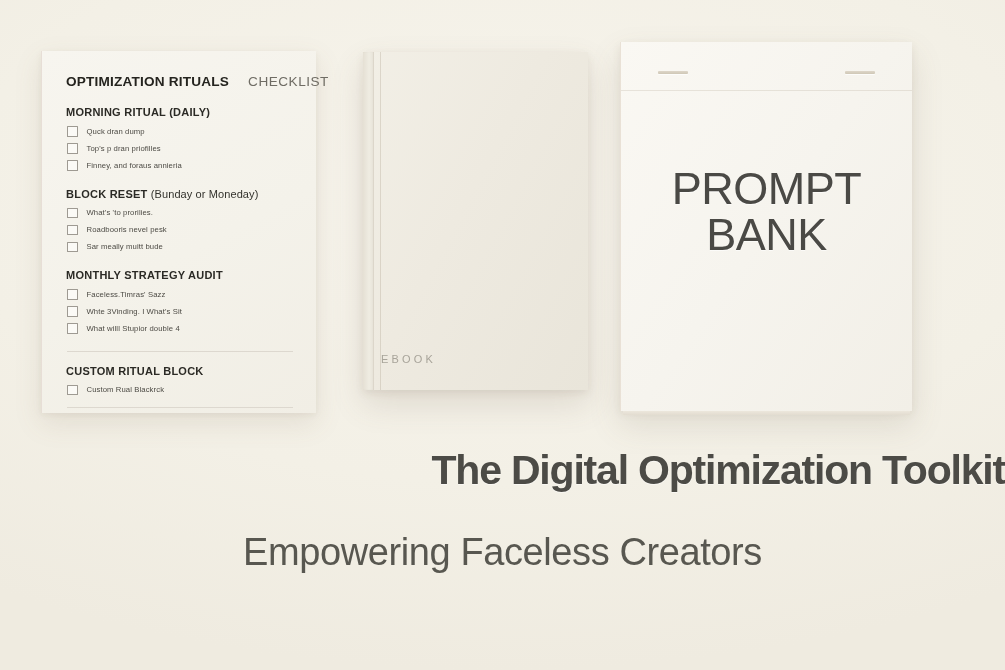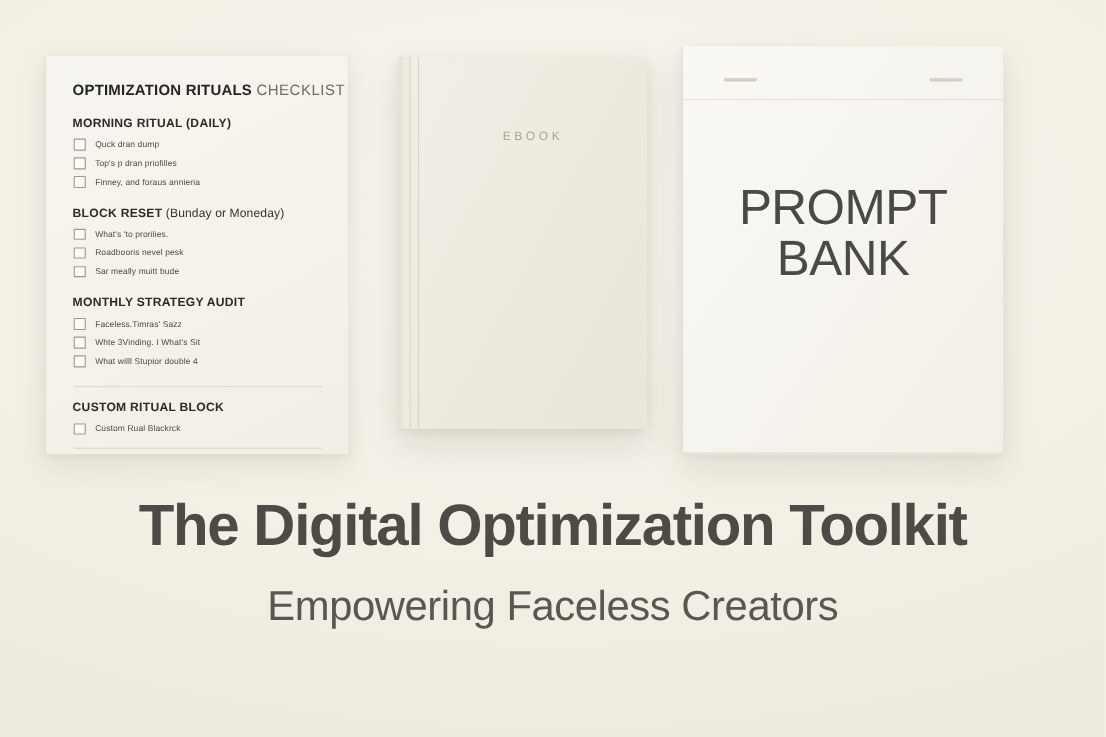--- a/index.html
+++ b/index.html
@@ -45,20 +45,21 @@
     white-space: nowrap;
   }
   .cl-title .strong {
     font-weight: 700;
     color: #25241f;
   }
   .cl-title .light {
     font-weight: 400;
     color: #6f6c64;
     letter-spacing: 0.5px;
+    margin-left: 15px;
   }
   .cl-section-head {
     font-size: 11px;
     font-weight: 700;
     color: #2b2a25;
     letter-spacing: 0.25px;
     margin: 0 0 8px 0;
   }
   .cl-section-head .reg {
     font-weight: 400;
@@ -126,22 +127,22 @@
     width: 1px;
     background: rgba(175, 162, 142, 0.32);
   }
   .ebook-face {
     position: absolute;
     left: 18px;
     right: 0;
     top: 0;
     bottom: 0;
     display: flex;
-    flex-direction: column;
-    align-items: center;
+    flex-direction: row;
+    align-items: flex-end;
     padding-top: 66px;
     box-sizing: border-box;
   }
   .ebook-kicker {
     font-size: 11px;
     letter-spacing: 3.2px;
     color: #a8a49a;
     font-weight: 400;
     margin-bottom: 25px;
   }
@@ -211,22 +212,22 @@
     text-shadow: 0 1px 0 rgba(255,255,255,0.6), 0 -0.5px 0 rgba(90,85,75,0.10);
   }
   .np-title span { display: block; }
 
   
   .headline {
     position: absolute;
     left: 0;
     right: 0;
     top: 447px;
-    text-align: center;
-    font-size: 53px;
+    text-align: right;
+    font-size: 41px;
     font-weight: 700;
     color: #4c4b46;
     letter-spacing: -1.2px;
     text-shadow: 0 1px 0 rgba(255,255,255,0.5);
   }
   .subheadline {
     position: absolute;
     left: 0;
     right: 0;
     top: 531px;

